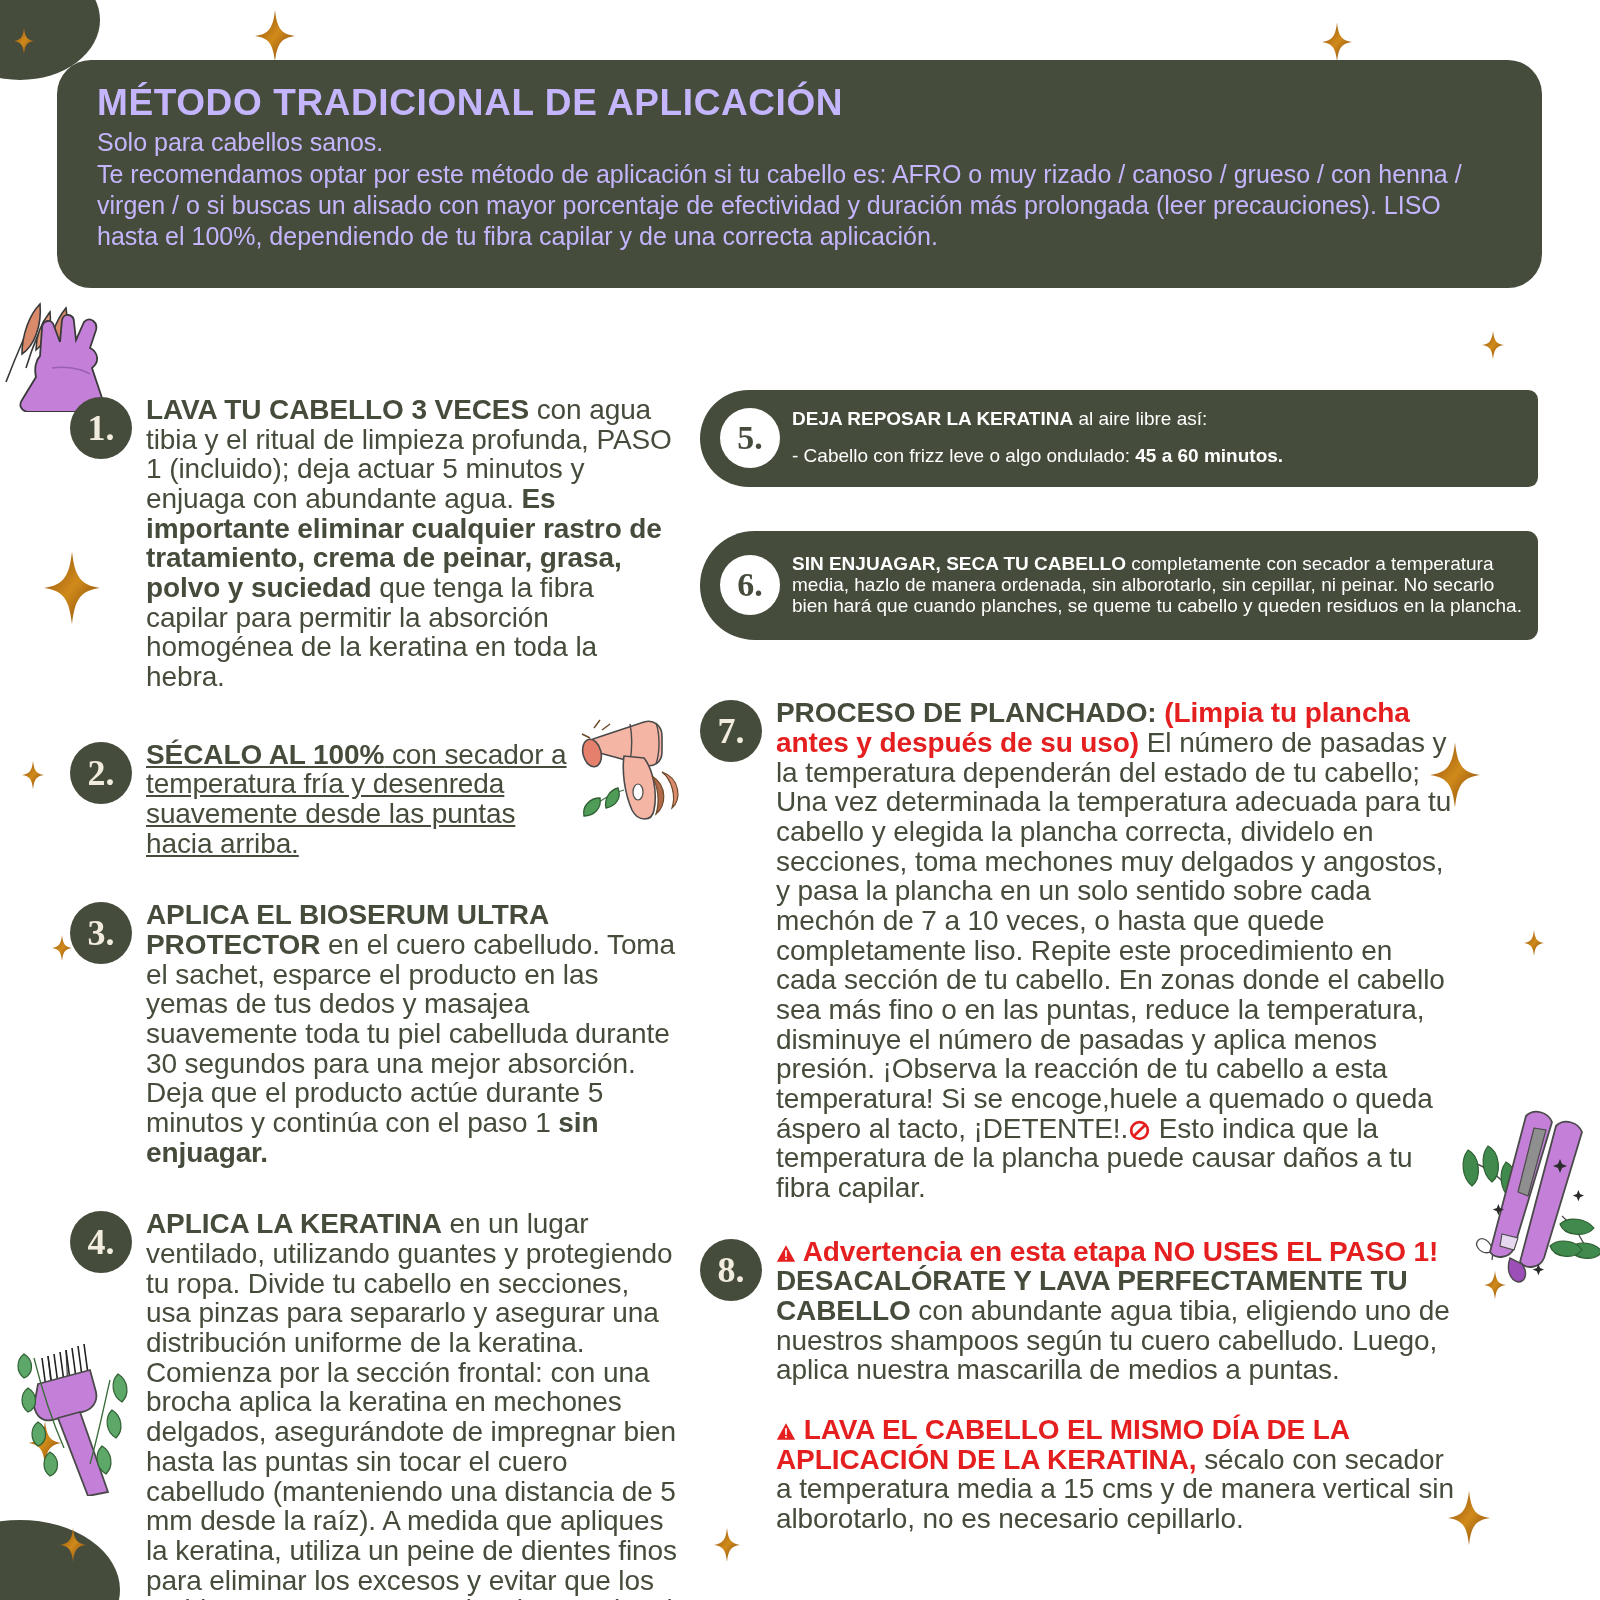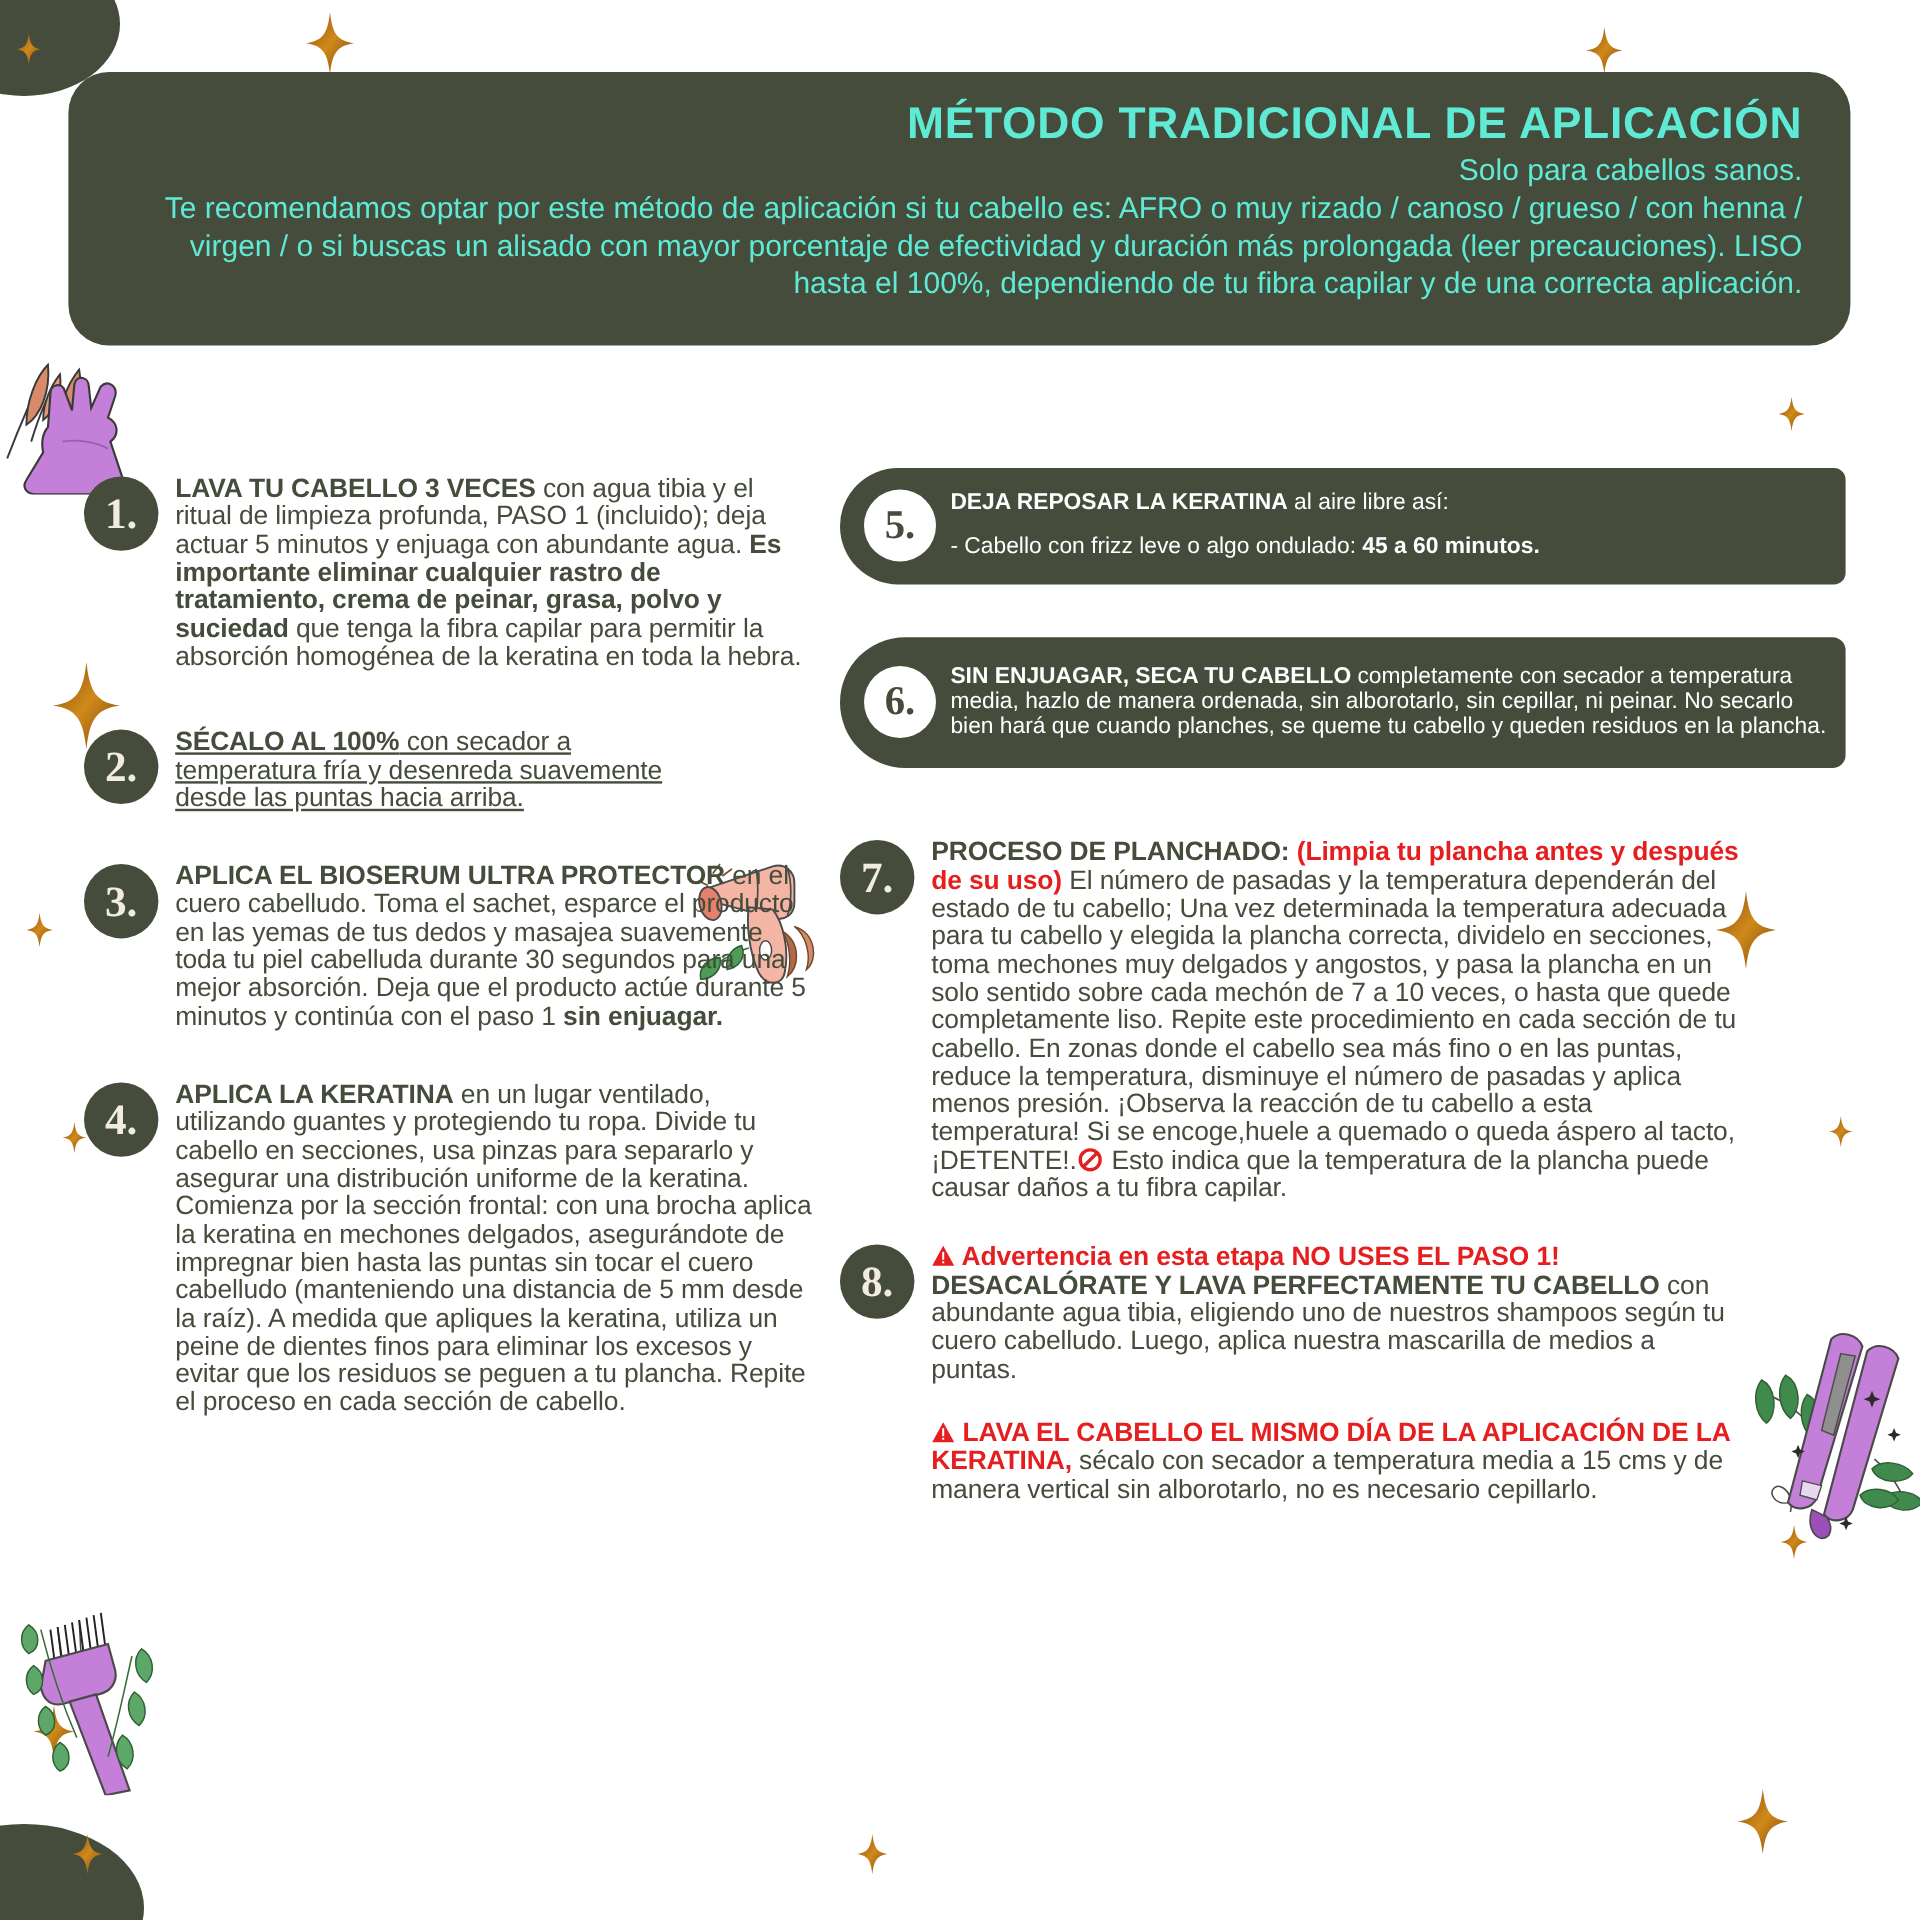--- a/index.html
+++ b/index.html
@@ -7,42 +7,42 @@
     width:1600px;height:1600px;
     background:#ffffff;
     font-family:"Liberation Sans","DejaVu Sans",sans-serif;
     position:relative;overflow:hidden;
     color:#454c3b;
   }
   
   .banner{
     position:absolute;left:57px;top:60px;width:1485px;height:228px;
     background:#454c3b;border-radius:34px;box-sizing:border-box;
-    padding:22px 40px 0 40px;text-align:right;color:#5eead4;
+    padding:22px 40px 0 40px;text-align:left;color:#c4b5fd;
   }
   .banner h1{
     margin:0 0 4px 0;font-size:37px;font-weight:bold;letter-spacing:.6px;
     line-height:1.12;
   }
   .banner .sub{font-size:25px;line-height:1.2;margin:0;font-weight:normal;}
   .banner .body{font-size:25px;line-height:1.24;margin:2px 0 0 0;font-weight:normal;}
 
   
   .col-left{position:absolute;left:70px;top:395px;width:610px;}
   .col-right{position:absolute;left:700px;top:390px;width:860px;}
 
   
   .step{position:relative;display:flex;align-items:flex-start;margin-bottom:26px;}
   .num{
     width:62px;height:62px;border-radius:50%;background:#454c3b;color:#f2ecdf;
     flex:0 0 62px;display:flex;align-items:center;justify-content:center;
     font-family:"Liberation Serif","DejaVu Serif",serif;font-size:36px;font-weight:bold;
     margin-right:14px;margin-top:2px;
   }
-  .txt{font-size:22px;line-height:1.06;color:#454c3b;letter-spacing:-.1px;}
+  .txt{font-size:28px;line-height:1.06;color:#454c3b;letter-spacing:-.1px;}
   .txt b{font-weight:bold;}
   .red{color:#e51f1f;font-weight:bold;}
 
   
   .panel{
     position:relative;background:#454c3b;color:#ffffff;
     border-radius:90px 18px 18px 90px;
     padding:18px 26px 20px 92px;margin-bottom:22px;box-sizing:border-box;
   }
   .panel .pnum{

